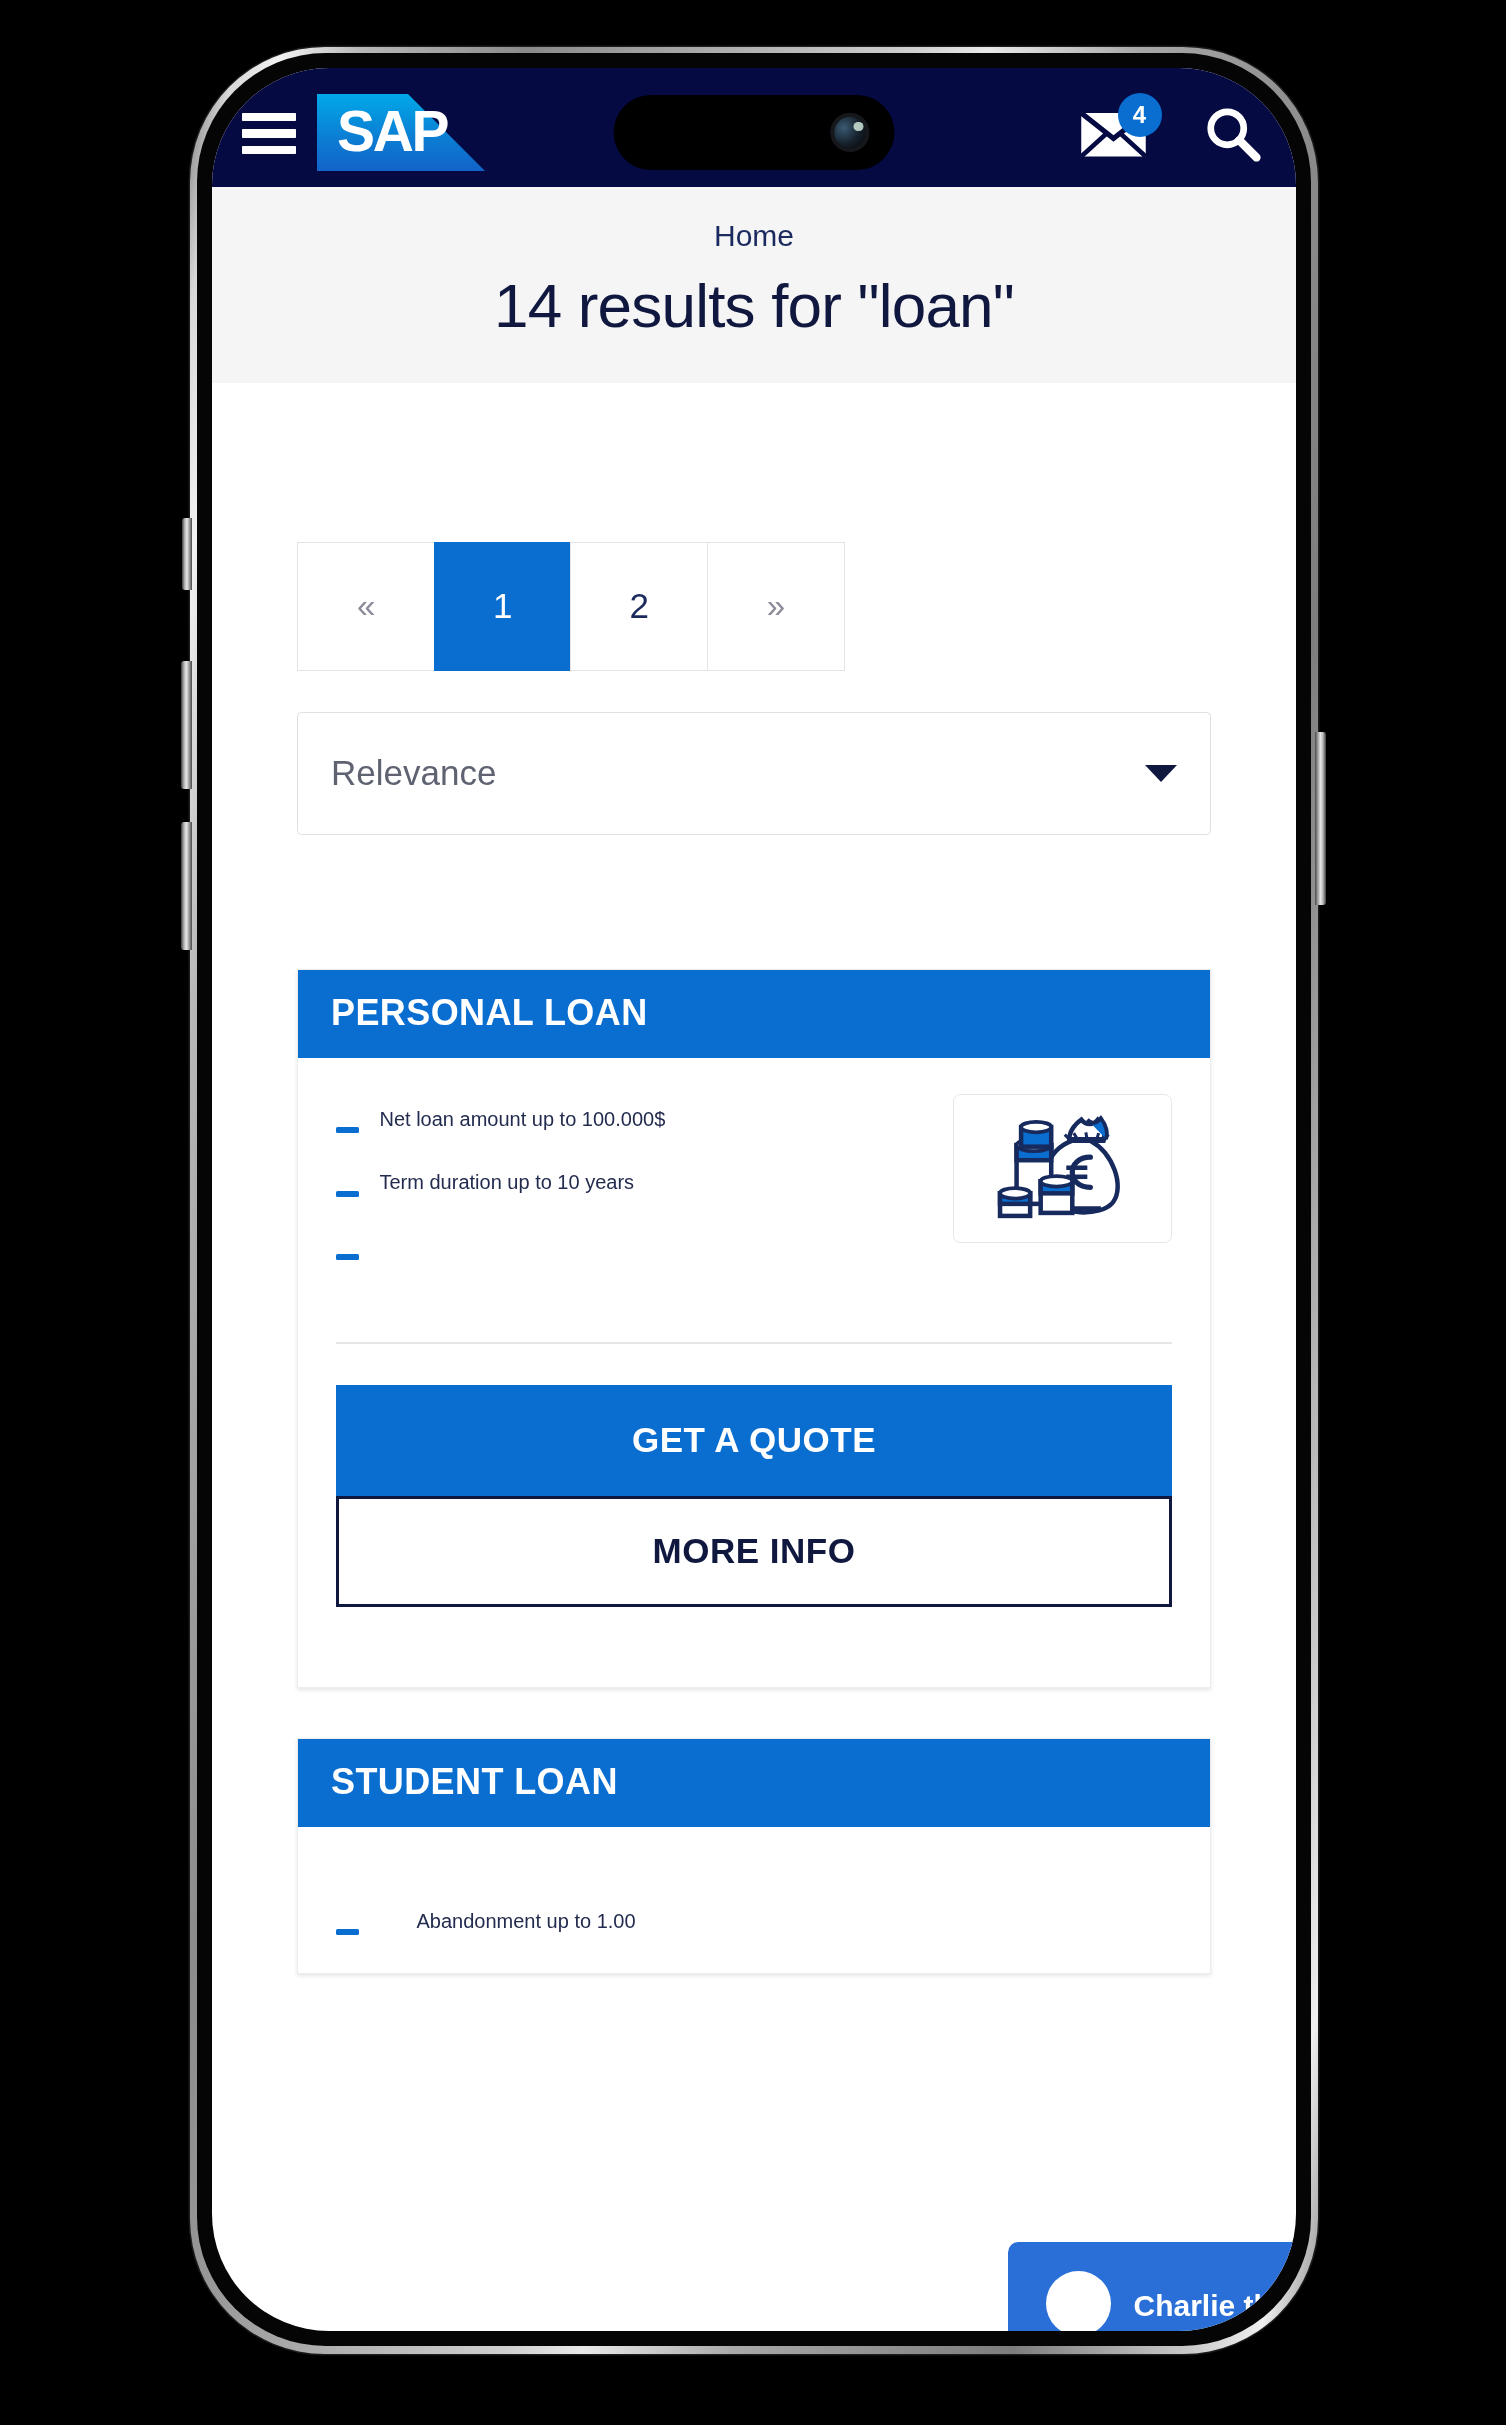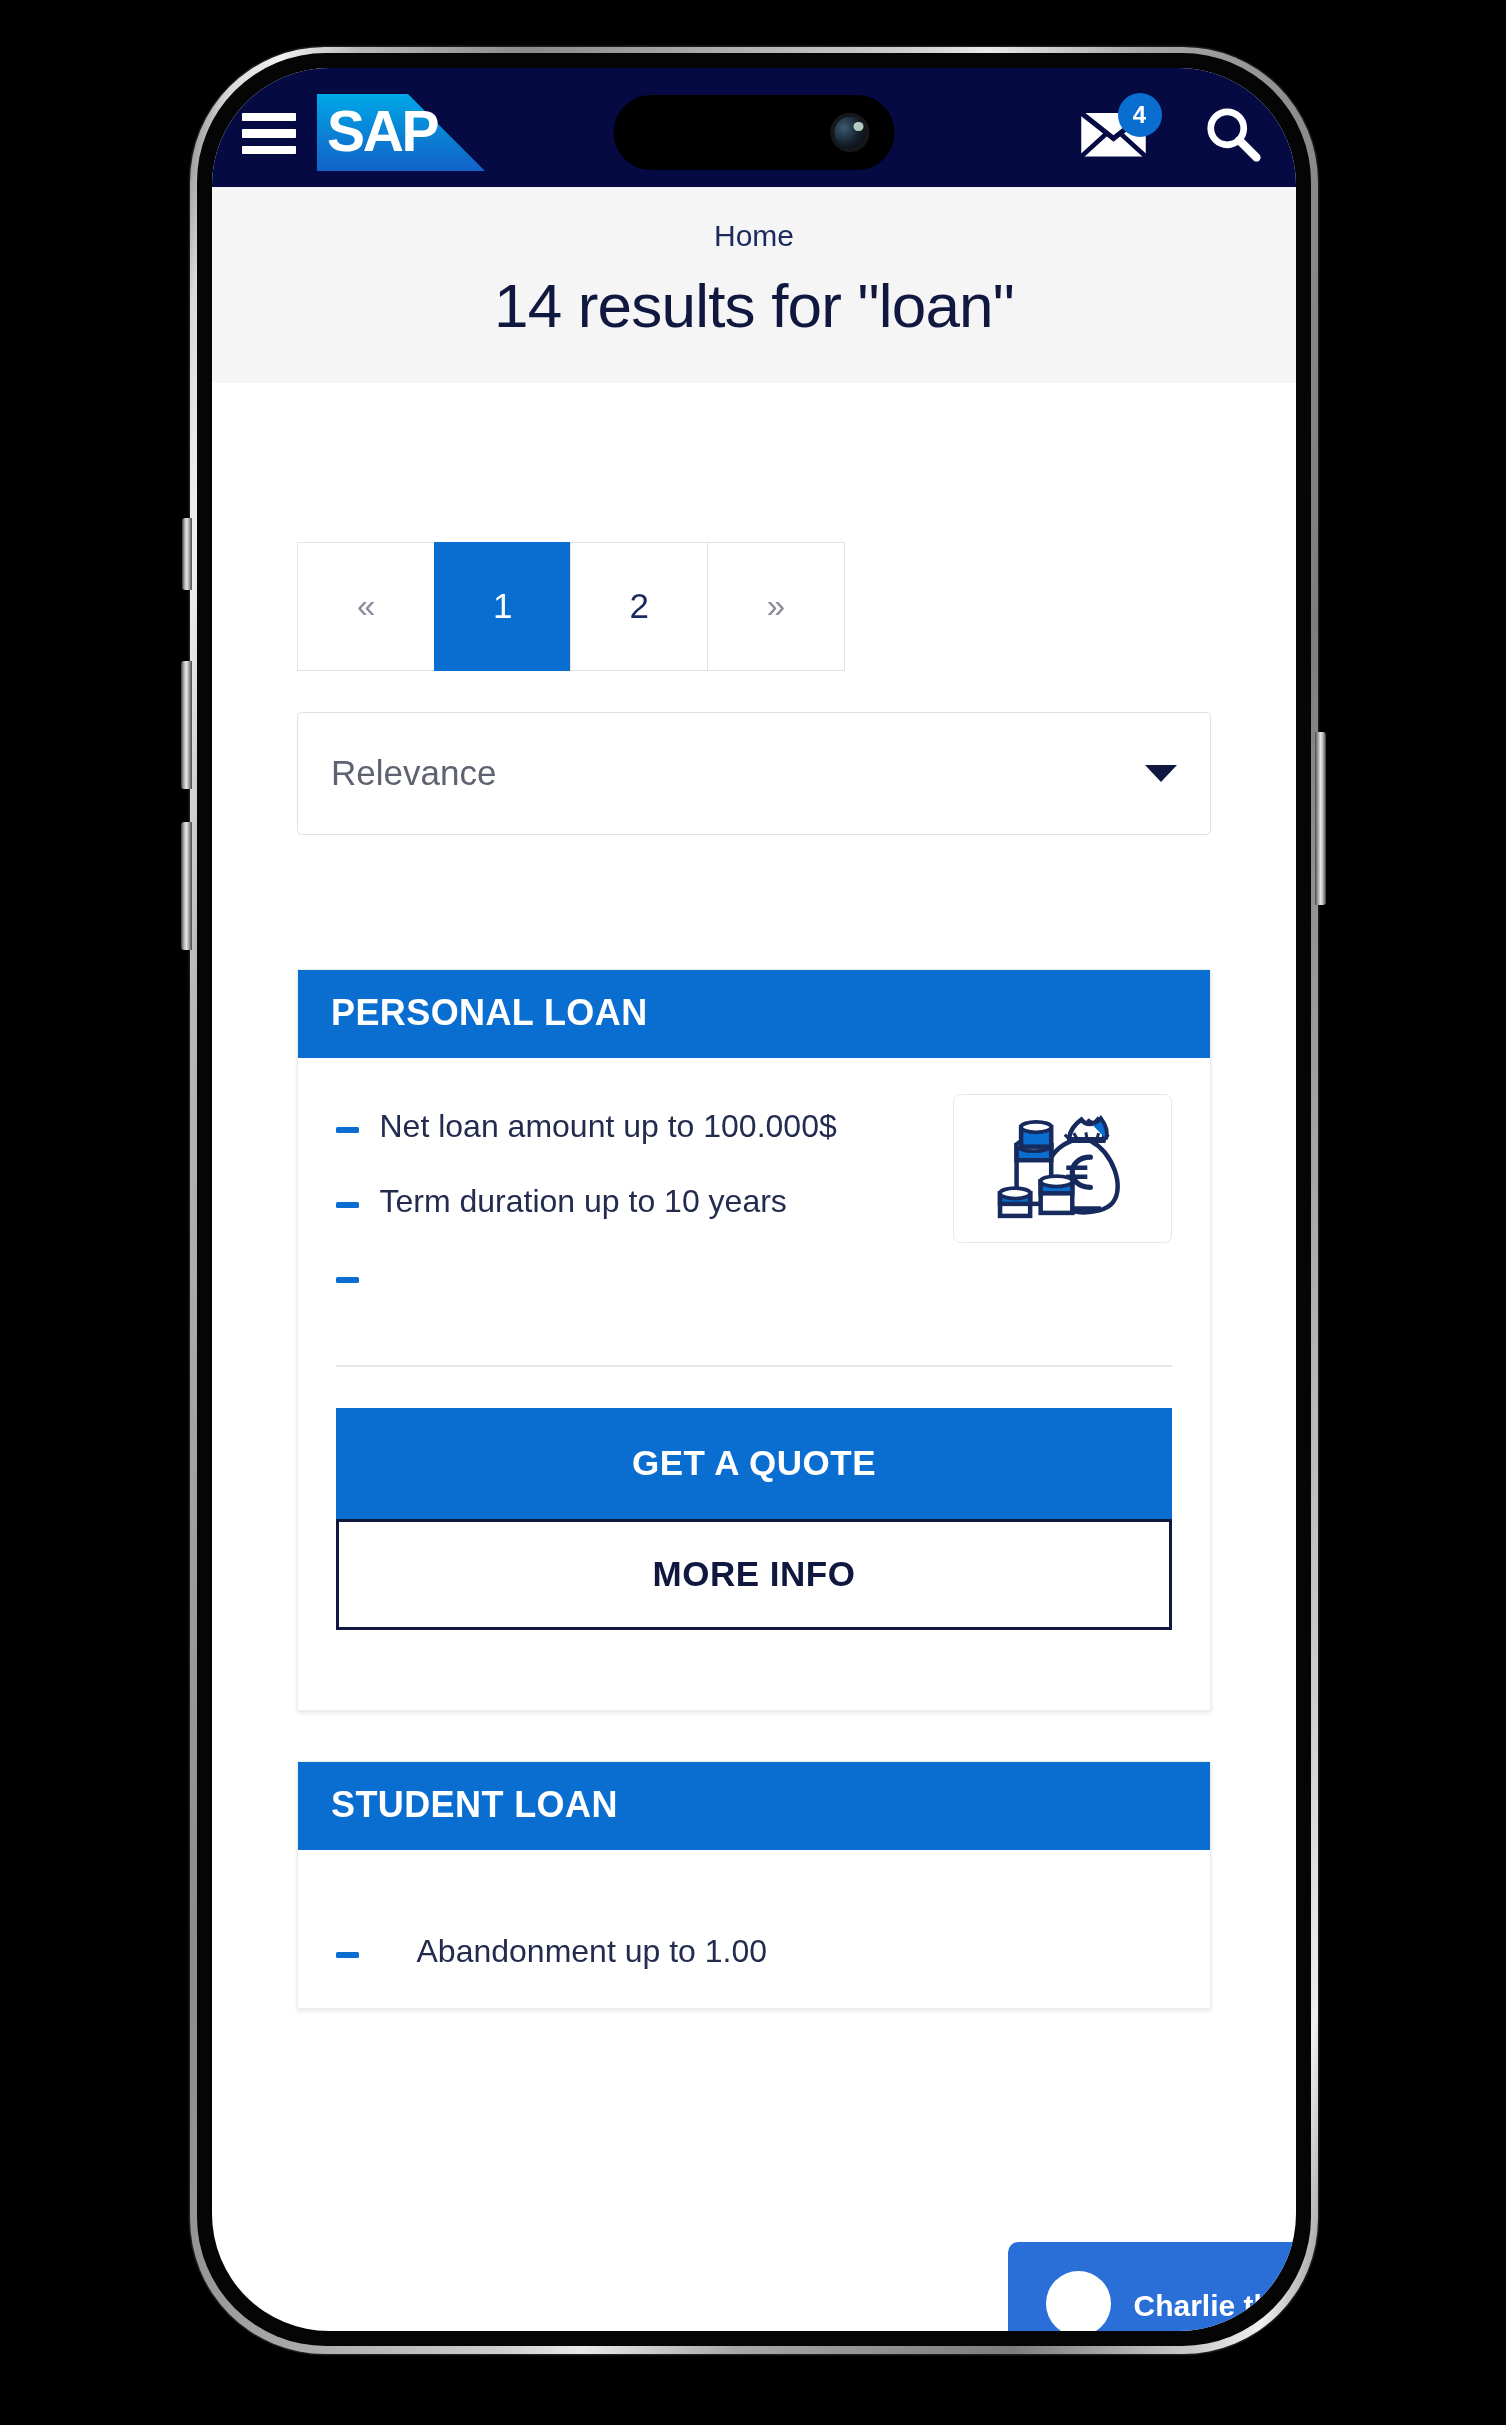--- a/index.html
+++ b/index.html
@@ -93,21 +93,21 @@
     border-width: 0 80px 80px 0;
     border-color: transparent #050a42 transparent transparent;
   }
   .sap-logo .sap-text {
     position: relative; z-index: 2;
     color: #ffffff;
     font-family: "Liberation Sans", sans-serif;
     font-weight: bold;
     font-size: 57px;
     letter-spacing: -2.3px;
-    padding-left: 10px;
+    padding-left: 20px;
     line-height: 1;
     margin-top: -3px;
   }
 
   .header-spacer { flex: 1 1 auto; }
 
   .hdr-icons { display: flex; align-items: center; gap: 56px; margin-top: 12px; }
 
   .mail-wrap { position: relative; width: 69px; height: 54px; cursor: pointer; }
   .mail-badge {
@@ -230,21 +230,21 @@
     font-size: 36px;
     font-weight: bold;
     letter-spacing: 0.4px;
     padding: 22.5px 33px 24px 33px;
   }
   .card-body { padding: 36px 38px 0 38px; display: flex; }
   .bullets { flex: 1 1 auto; padding-top: 13.5px; }
   .bullet {
     display: flex; align-items: flex-start;
     margin-bottom: 38px;
-    font-size: 32px;
+    font-size: 20px;
     color: #232c4f;
   }
   .bullet .dash {
     width: 22.5px; height: 6px;
     background: #0a6ed1;
     border-radius: 1.5px;
     margin-top: 19.5px; margin-right: 21px;
     flex: 0 0 auto;
   }
   .icon-box {

